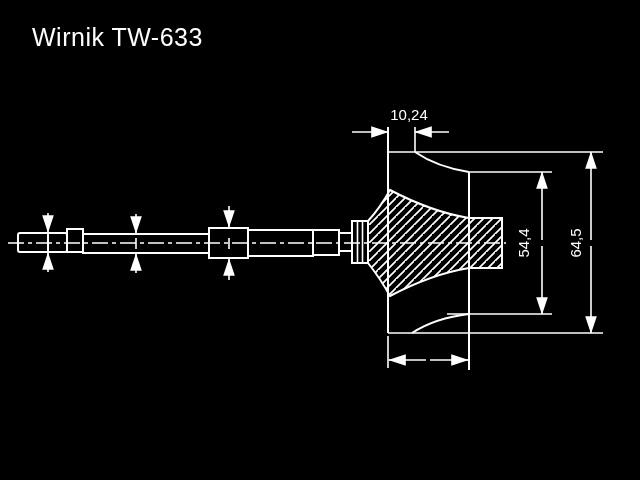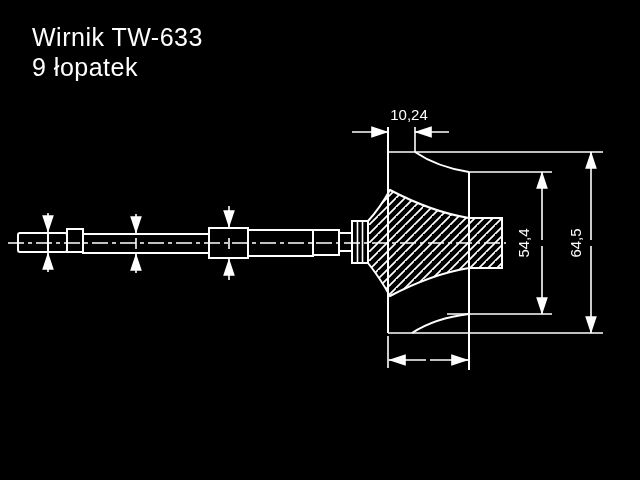--- a/index.html
+++ b/index.html
@@ -39,21 +39,20 @@
   svg text  { fill: #ffffff; font-family: "Liberation Sans", sans-serif;
               font-size: 15px; }
 </style>
 </head>
 <body>
 
 <div class="stage">
 
   <div class="title-block">
     <div>Wirnik TW-633</div>
-    <div>9 łopatek</div>
   </div>
 
   <svg class="drawing" width="640" height="480" viewBox="0 0 640 480">
     <defs>
       <marker id="arr" viewBox="0 0 12 8" refX="11.5" refY="4" markerWidth="11" markerHeight="7.3" orient="auto">
         <path d="M0,0 L12,4 L0,8 Z" fill="#ffffff"></path>
       </marker>
       <pattern id="hatch" patternUnits="userSpaceOnUse" width="9" height="9">
         <path d="M-1,10 L10,-1 M3.5,14.5 L14.5,3.5" stroke="#ffffff" stroke-width="1.7"></path>
       </pattern>

